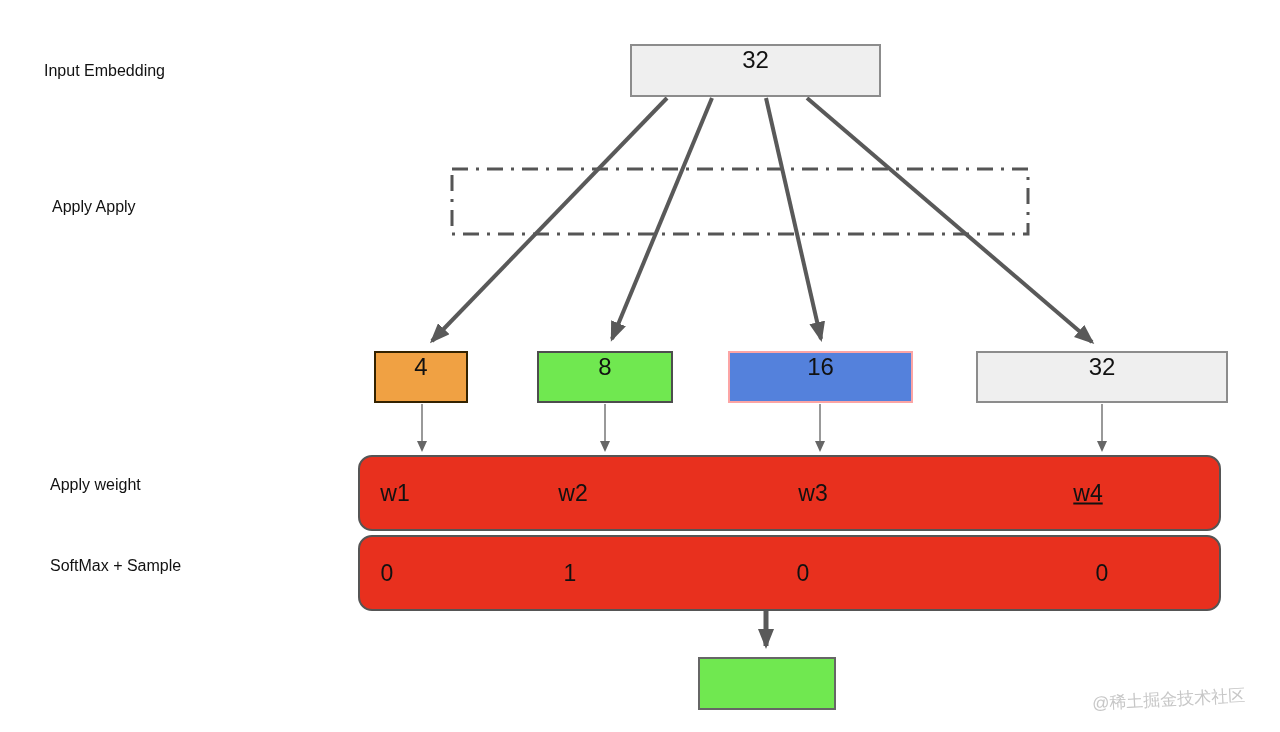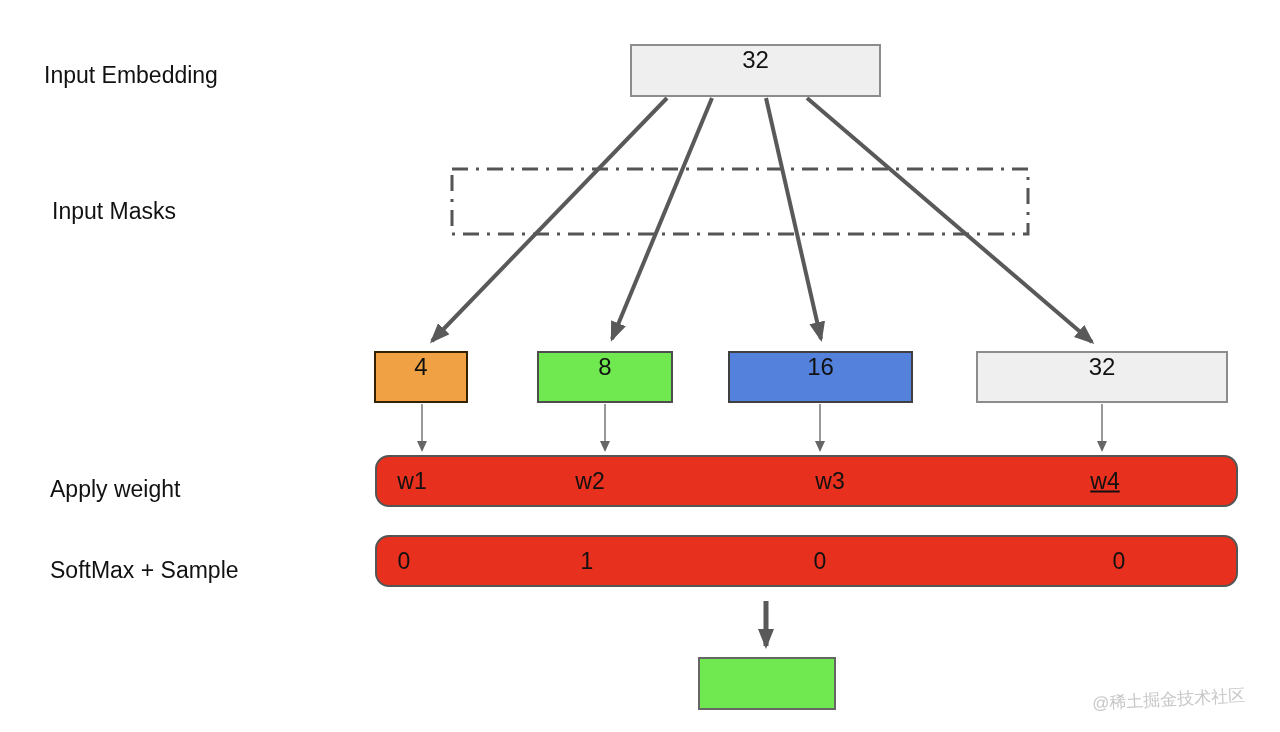--- a/index.html
+++ b/index.html
@@ -17,45 +17,45 @@
   }
   .svg-layer {
     position: absolute;
     left: 0; top: 0;
     width: 1280px; height: 732px;
     pointer-events: none;
   }
   .row-label {
     position: absolute;
     color: #111111;
-    font-size: 23px;
+    font-size: 16px;
     white-space: nowrap;
   }
   .node {
     position: absolute;
     box-sizing: border-box;
     display: flex;
     align-items: flex-start;
     justify-content: center;
     color: #111111;
     font-size: 24px;
   }
   .input-box {
     left: 630px; top: 44px; width: 251px; height: 53px;
     background: #efefef;
     border: 2px solid #8c8c8c;
   }
   .choice { top: 351px; height: 52px; font-size: 24px; }
   .choice-4  { left: 374px; width: 94px;  background: #f0a143; border: 2px solid #332200; }
   .choice-8  { left: 537px; width: 136px; background: #70e850; border: 2px solid #4d4d4d; }
-  .choice-16 { left: 728px; width: 185px; background: #5481dc; border: 2px solid #404040; }
+  .choice-16 { left: 728px; width: 185px; background: #5481dc; border: 2px solid #fca5a5; }
   .choice-32 { left: 976px; width: 252px; background: #efefef; border: 2px solid #8c8c8c; }
   .red-bar {
     position: absolute;
-    left: 375px; width: 863px; height: 52px;
+    left: 358px; width: 863px; height: 76px;
     box-sizing: border-box;
     background: #e8301e;
     border: 2px solid #555555;
     border-radius: 14px;
   }
   .arch-bar { top: 455px; }
   .softmax-bar { top: 535px; }
   .bar-item {
     position: absolute;
     top: 50%;
@@ -102,21 +102,21 @@
 
     <line x1="422" y1="404" x2="422" y2="450" stroke="#777777" stroke-width="1.5" marker-end="url(#ah-small)"></line>
     <line x1="605" y1="404" x2="605" y2="450" stroke="#777777" stroke-width="1.5" marker-end="url(#ah-small)"></line>
     <line x1="820" y1="404" x2="820" y2="450" stroke="#777777" stroke-width="1.5" marker-end="url(#ah-small)"></line>
     <line x1="1102" y1="404" x2="1102" y2="450" stroke="#777777" stroke-width="1.5" marker-end="url(#ah-small)"></line>
 
     <line x1="766" y1="601" x2="766" y2="646" stroke="#595959" stroke-width="5" marker-end="url(#ah-big)"></line>
   </svg>
 
   <div class="row-label" style="left:44px; top:62px;">Input Embedding</div>
-  <div class="row-label" style="left:52px; top:198px;">Input Masks</div>
+  <div class="row-label" style="left:52px; top:198px;">Apply Apply</div>
   <div class="row-label" style="left:50px; top:476px;">Apply weight</div>
   <div class="row-label" style="left:50px; top:557px;">SoftMax + Sample</div>
 
   <div class="node input-box">
     <span>32</span>
   </div>
 
   <div class="node choice choice-4">
     <span>4</span>
   </div>

